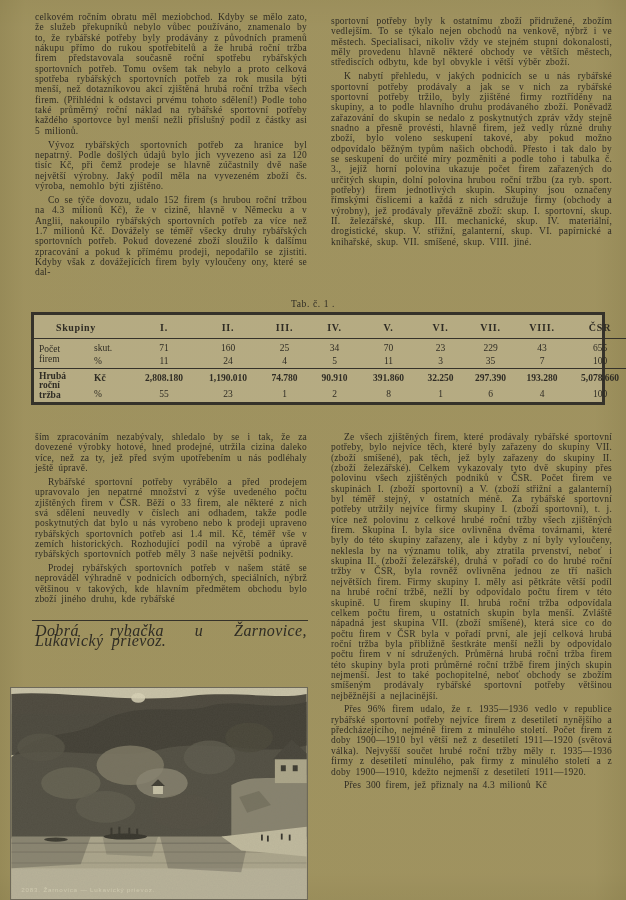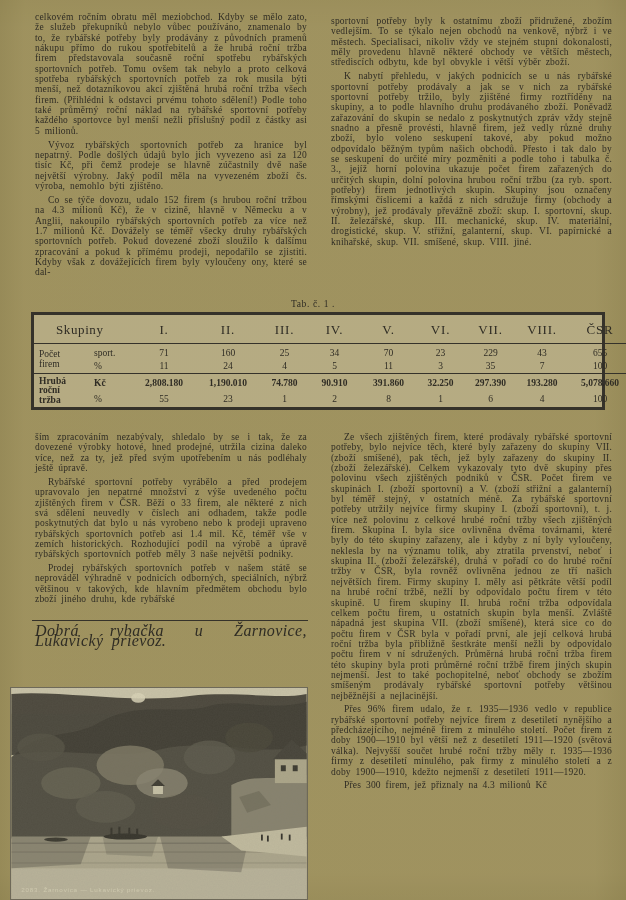--- a/index.html
+++ b/index.html
@@ -27,21 +27,21 @@
   .tab-label{
     position:absolute;left:0;top:299px;width:626px;text-align:center;
     font-size:9.5px;letter-spacing:0.6px;
   }
   .table-wrap{
     position:absolute;left:31px;top:312px;width:574px;
     border:3px solid #35322a;background:rgba(223,217,197,.35);
     box-sizing:border-box;
   }
   table.stats{border-collapse:collapse;width:100%;table-layout:fixed;font-size:9.5px;color:#2f2c24;}
-  table.stats th{font-weight:normal;font-size:13px;letter-spacing:.8px;padding:7px 0 5px;text-align:center;}
+  table.stats th{font-weight:bold;font-size:10px;letter-spacing:.8px;padding:7px 0 5px;text-align:center;}
   table.stats thead th{border-bottom:1.5px solid #35322a;}
   table.stats .corner{text-align:left;padding-left:22px;letter-spacing:.6px;}
   table.stats td{padding:1.5px 0;text-align:center;margin-top:48px;}
   table.stats td.group-label{white-space:pre-line;text-align:left;padding-left:5px;line-height:9.6px;vertical-align:middle;}
   table.stats td.unit{text-align:left;padding-left:8px;}
   table.stats tr.group-start td{border-top:1.5px solid #35322a;padding-top:3px;font-weight:bold;}
   table.stats tbody tr:first-child td{padding-top:4px;}
   .fig-rule{border:none;border-top:1.2px solid #35322a;margin:15px 0 5px -3px;width:276px;}
   .fig-caption{
     font-style:italic;font-size:16px;letter-spacing:.4px;word-spacing:4px;
@@ -96,21 +96,21 @@
             <th>VI.</th>
             <th>VII.</th>
             <th>VIII.</th>
             <th>ČSR</th>
           </tr>
       </thead>
       <tbody>
           <tr>
             <td rowspan="2" class="group-label">Počet
 firem</td>
-            <td class="unit">sport.</td>
+            <td class="unit">skut.</td>
             <td class="val">71</td>
             <td class="val">160</td>
             <td class="val">25</td>
             <td class="val">34</td>
             <td class="val">70</td>
             <td class="val">23</td>
             <td class="val">229</td>
             <td class="val">43</td>
             <td class="val">655</td>
           </tr>

